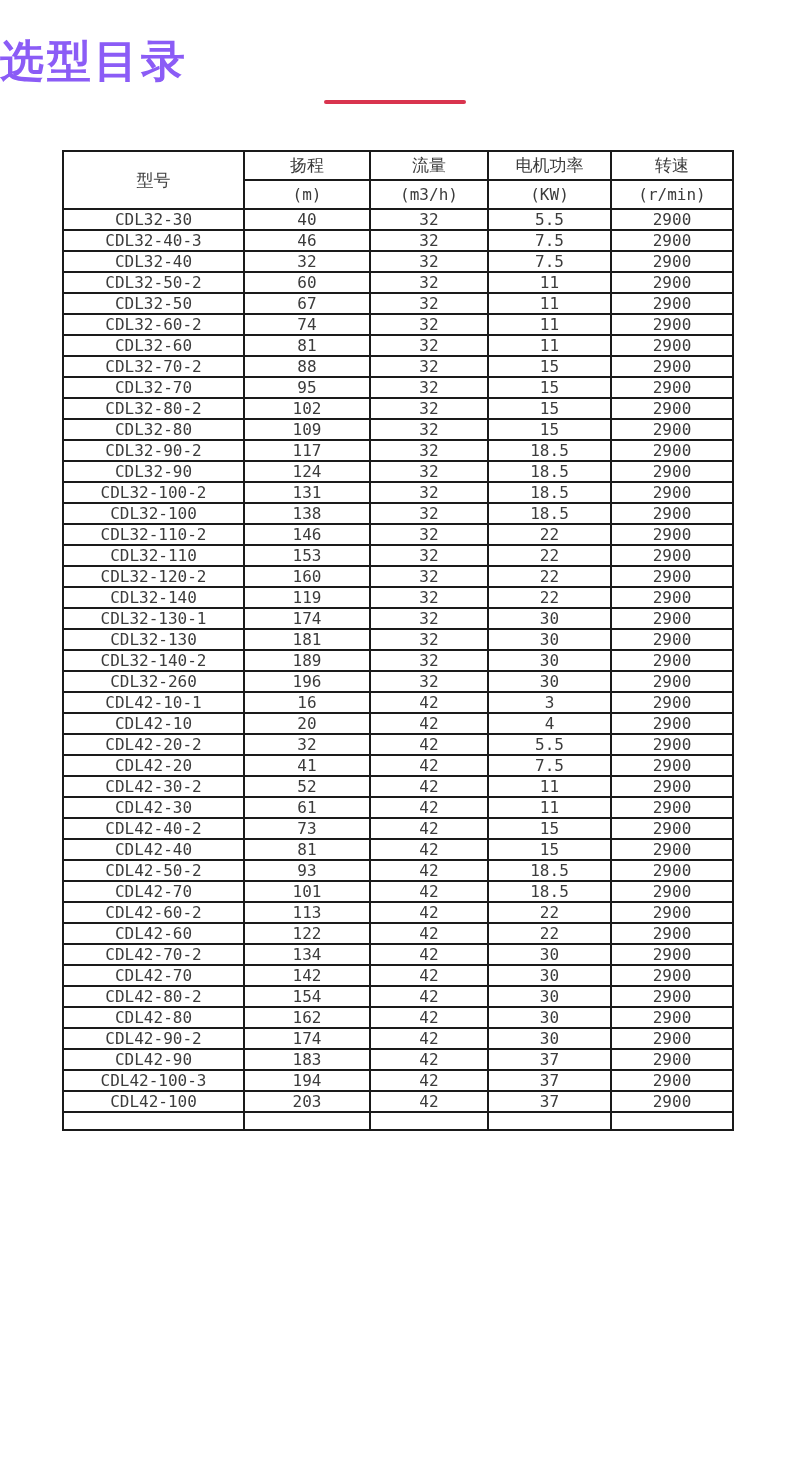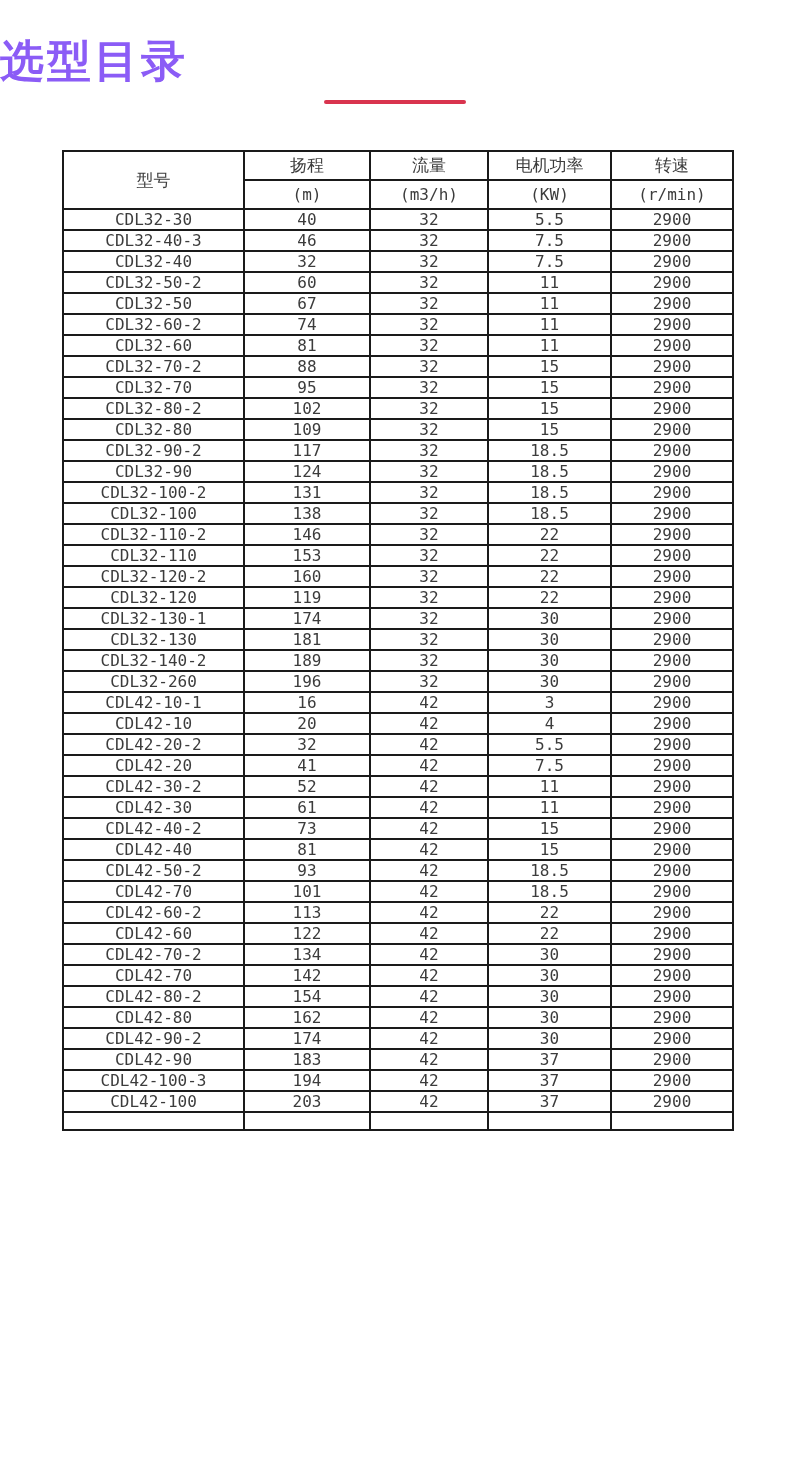--- a/index.html
+++ b/index.html
@@ -225,21 +225,21 @@
         <td>2900</td>
       </tr>
       <tr>
         <td>CDL32-120-2</td>
         <td>160</td>
         <td>32</td>
         <td>22</td>
         <td>2900</td>
       </tr>
       <tr>
-        <td>CDL32-120</td>
+        <td>CDL32-140</td>
         <td>119</td>
         <td>32</td>
         <td>22</td>
         <td>2900</td>
       </tr>
       <tr>
         <td>CDL32-130-1</td>
         <td>174</td>
         <td>32</td>
         <td>30</td>

